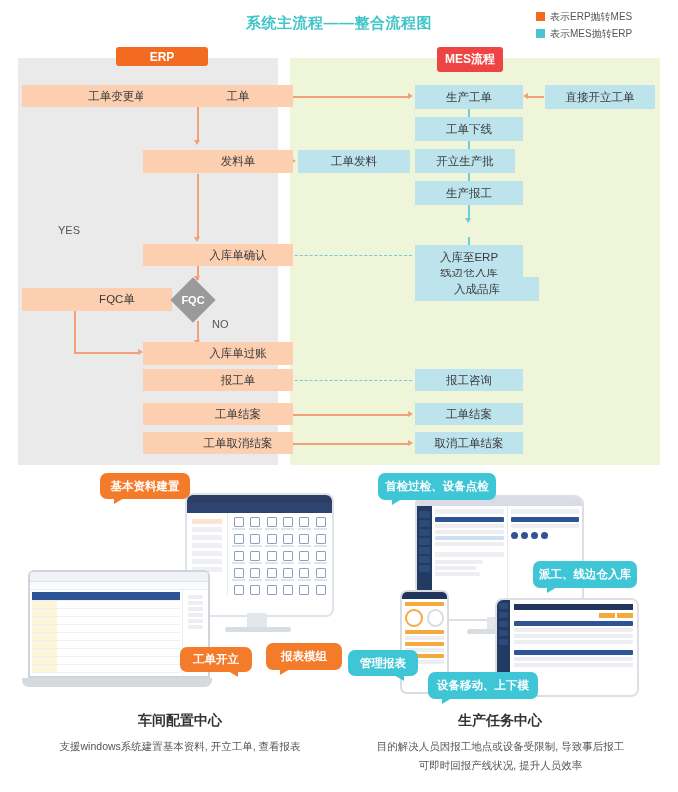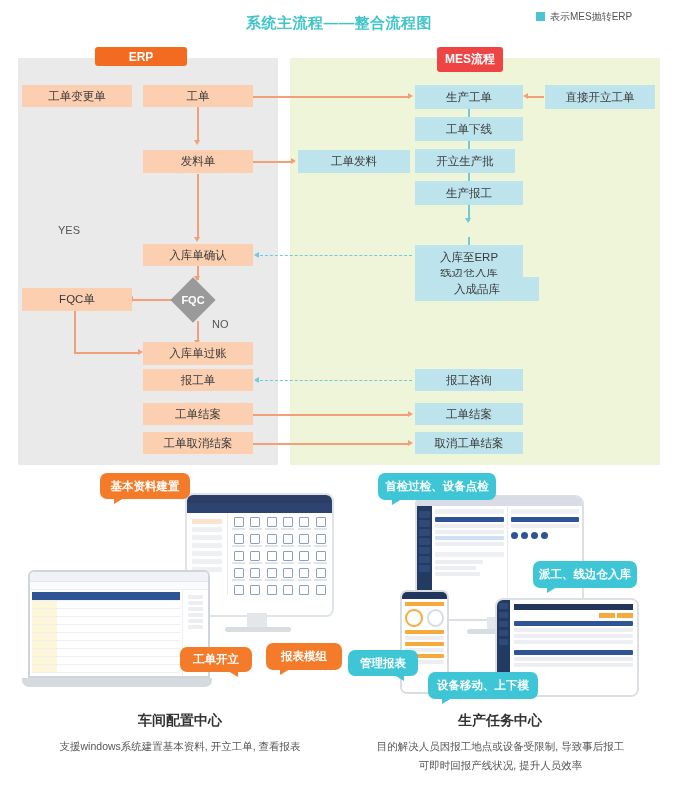--- a/index.html
+++ b/index.html
@@ -21,28 +21,28 @@
   .legend-text{font-size:10px;color:#555;white-space:nowrap;}
 
   
   #erp-panel{left:18px;top:58px;width:260px;height:407px;background:#eaeaea;}
   #mes-panel{left:290px;top:58px;width:370px;height:407px;background:#eef5d8;}
 
   .tag{
     border-radius:3px;color:#fff;font-size:12px;font-weight:bold;
     display:flex;align-items:center;justify-content:center;
   }
-  #erp-tag{left:95px;top:47px;width:92px;height:19px;background:#f26b21;}
+  #erp-tag{left:116px;top:47px;width:92px;height:19px;background:#f26b21;}
   #mes-tag{left:437px;top:47px;width:66px;height:25px;background:#ef4444;}
 
   .node{
     display:flex;align-items:center;justify-content:center;
     font-size:11.5px;color:#3a3a3a;white-space:nowrap;
   }
-  .node.erp{background:#fbcfb0;}
+  .node.erp{background:#fbcfb0;padding-left:40px;}
   .node.mes{background:#bde3ec;}
 
   
   #fqc-diamond{left:170px;top:277px;width:46px;height:46px;}
   #fqc-diamond .dia{
     position:absolute;left:7px;top:7px;width:32px;height:32px;
     background:#9a9a9a;transform:rotate(45deg);
   }
   #fqc-diamond .dia-label{
     position:absolute;left:0;top:0;width:46px;height:46px;
@@ -133,20 +133,24 @@
   .cap-text{
     position:absolute;text-align:center;font-size:10.5px;color:#555;line-height:17px;
   }
 </style>
 </head>
 <body>
 
 <div class="abs" id="main-title">系统主流程——整合流程图</div>
 
 <div class="abs" id="legend">
+  <div class="legend-row">
+    <span class="legend-swatch" style="background:#f26b21"></span>
+    <span class="legend-text">表示ERP抛转MES</span>
+  </div>
   <div class="legend-row">
     <span class="legend-swatch" style="background:#4cc3d0"></span>
     <span class="legend-text">表示MES抛转ERP</span>
   </div>
 </div>
 
 <div class="abs" id="erp-panel"></div>
 <div class="abs" id="mes-panel"></div>
 
 <div class="ln v orange abs" style="left:197px;top:106px;height:36px;"></div>

